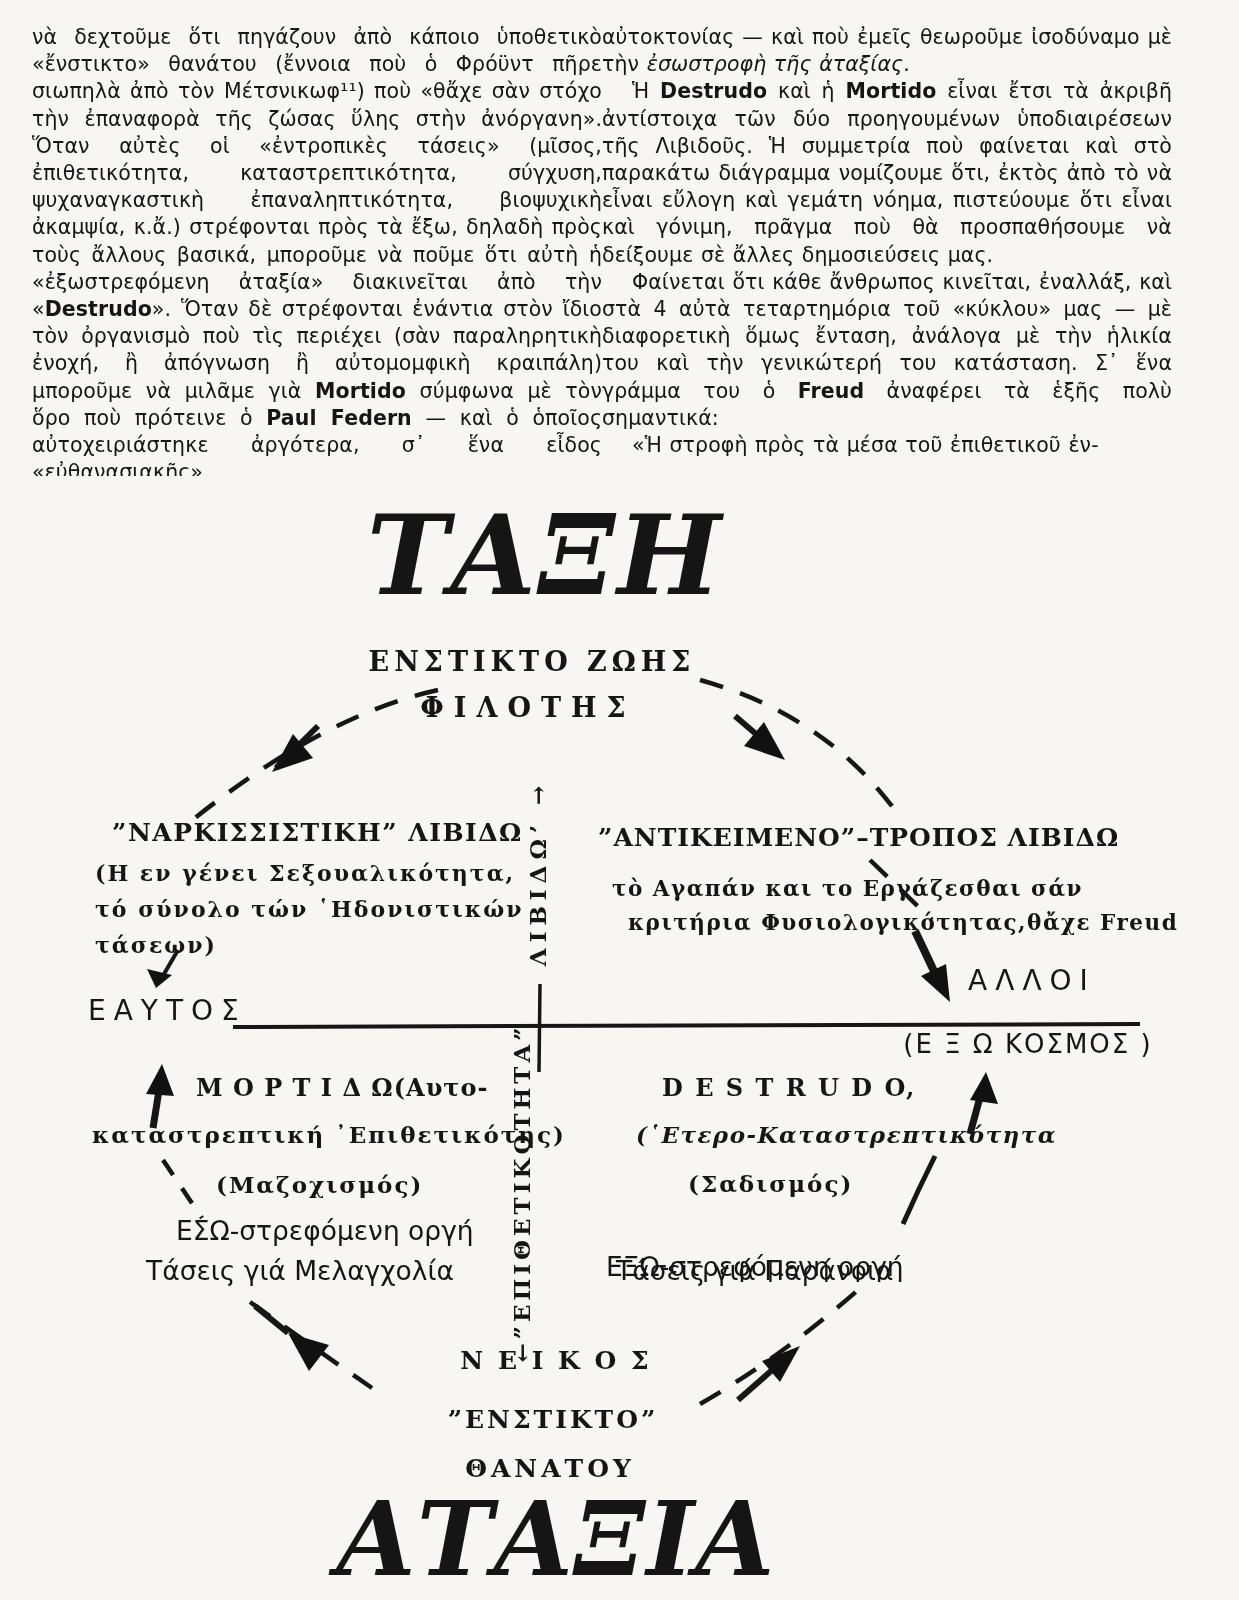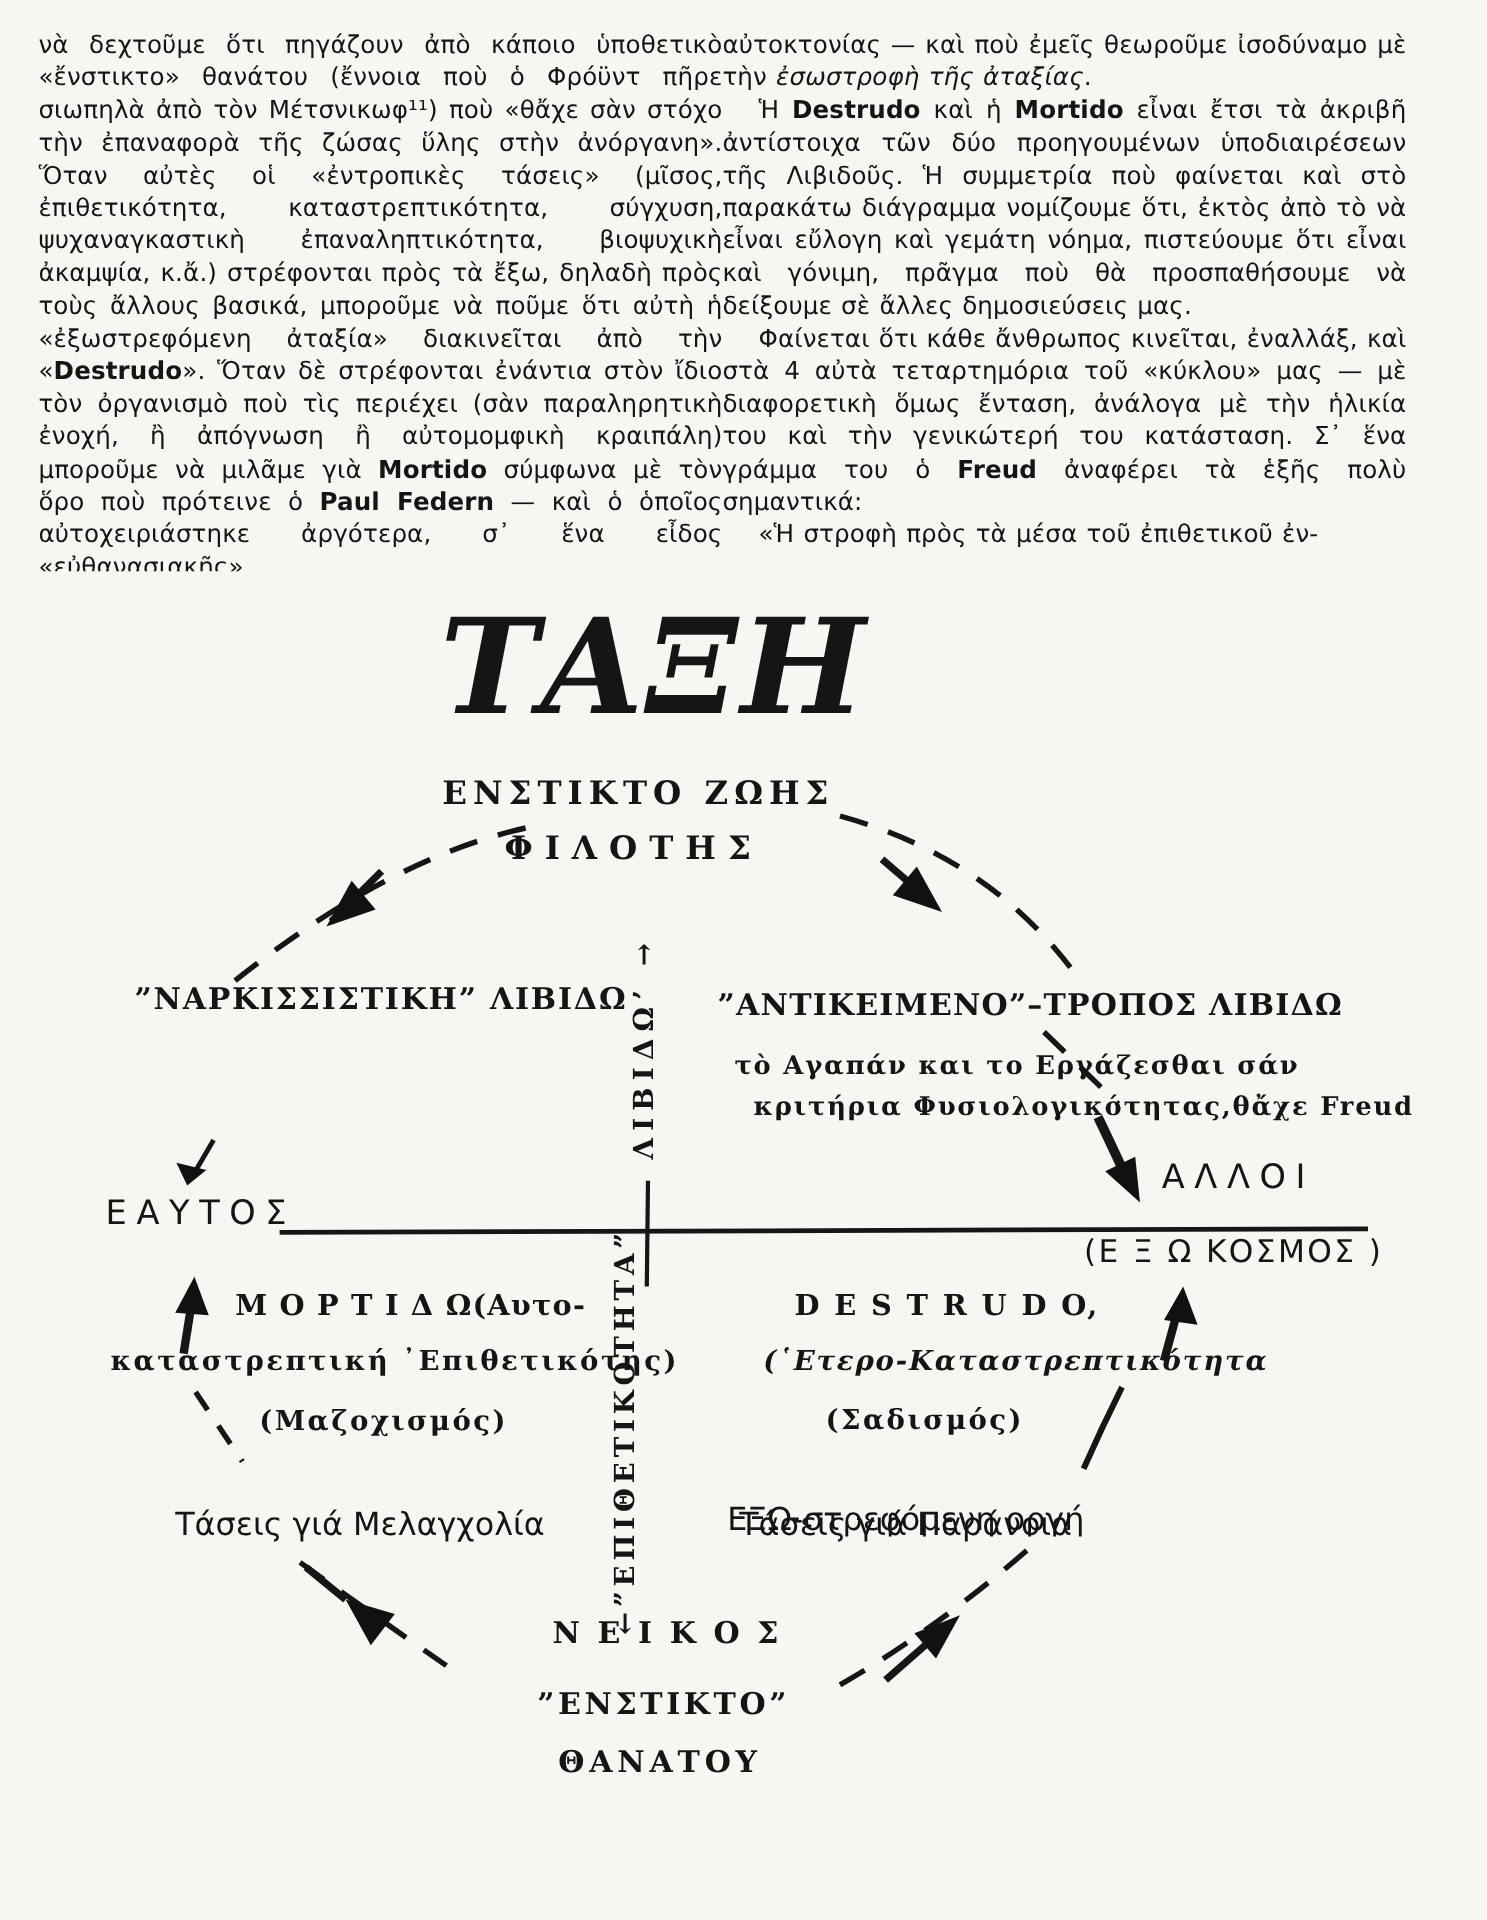--- a/index.html
+++ b/index.html
@@ -130,40 +130,47 @@
       <path class="head" d="M800,858 L780,894 L762,873 Z"></path>
     </g>
   </svg>
 
   <div class="d ctr big-title taxi">ΤΑΞΗ</div>
 
   <div class="d ctr serifb life">ΕΝΣΤΙΚΤΟ ΖΩΗΣ</div>
   <div class="d ctr serifb filotis">ΦΙΛΟΤΗΣ</div>
 
   <div class="d serifb narc-t">”ΝΑΡΚΙΣΣΙΣΤΙΚΗ” ΛΙΒΙΔΩ</div>
+  <div class="d serifb narc-s">
+    <div>(Η εν γένει Σεξουαλικότητα,</div>
+    <div>τό σύνολο τών ῾Ηδονιστικών</div>
+    <div>τάσεων)</div>
+  </div>
 
   <div class="d serifb obj-t">”ΑΝΤΙΚΕΙΜΕΝΟ”–ΤΡΟΠΟΣ ΛΙΒΙΔΩ</div>
   <div class="d serifb obj-s1">τὸ Αγαπάν και το Εργάζεσθαι σάν</div>
   <div class="d serifb obj-s2">κριτήρια Φυσιολογικότητας,θἄχε Freud</div>
 
   <div class="d vlabel v-lib">ΛΙΒΙΔΩ’ →</div>
   <div class="d vlabel v-epi">←”ΕΠΙΘΕΤΙΚΟΤΗΤΑ”</div>
 
   <div class="d sans eaytos">ΕΑΥΤΟΣ</div>
   <div class="d ctr sans alloi">ΑΛΛΟΙ</div>
   <div class="d ctr sans alloi-s">(Ε Ξ Ω ΚΟΣΜΟΣ )</div>
 
   <div class="d serifb mort1">Μ Ο Ρ Τ Ι Δ Ω(Αυτο-</div>
   <div class="d serifb mort2">καταστρεπτική ᾽Επιθετικότης)</div>
   <div class="d serifb mort3">(Μαζοχισμός)</div>
+  <div class="d sans eso1">ΕΣΩ-στρεφόμενη οργή</div>
   <div class="d sans eso2">Τάσεις γιά Μελαγχολία</div>
 
   <div class="d serifb dest1">D E S T R U D O,</div>
   <div class="d serifb dest2">(῾Ετερο-Καταστρεπτικότητα</div>
   <div class="d serifb dest3">(Σαδισμός)</div>
   <div class="d sans exo1">ΕΞΩ-στρεφόμενη οργή</div>
   <div class="d sans exo2">Τάσεις γιά Παράνοια</div>
 
   <div class="d ctr serifb neikos">Ν Ε Ι Κ Ο Σ</div>
   <div class="d ctr serifb enst2">”ΕΝΣΤΙΚΤΟ”</div>
   <div class="d ctr serifb thana">ΘΑΝΑΤΟΥ</div>
 
+  <div class="d ctr big-title ataxia">ΑΤΑΞΙΑ</div>
 </div>
 
 </body></html>

